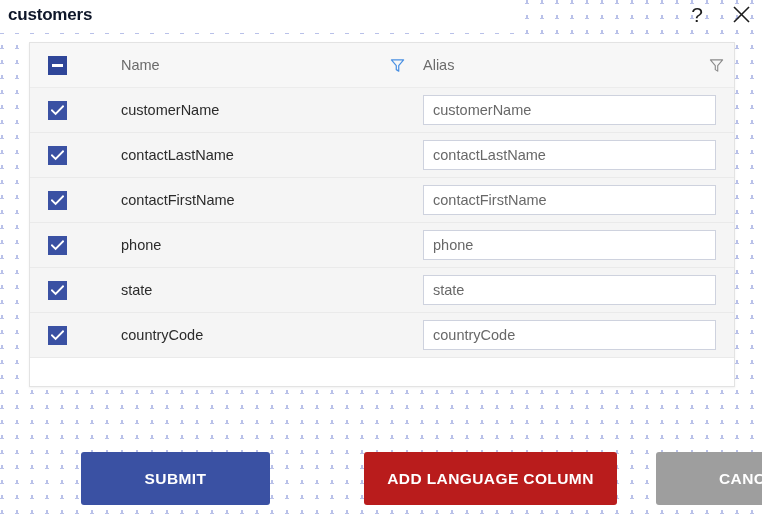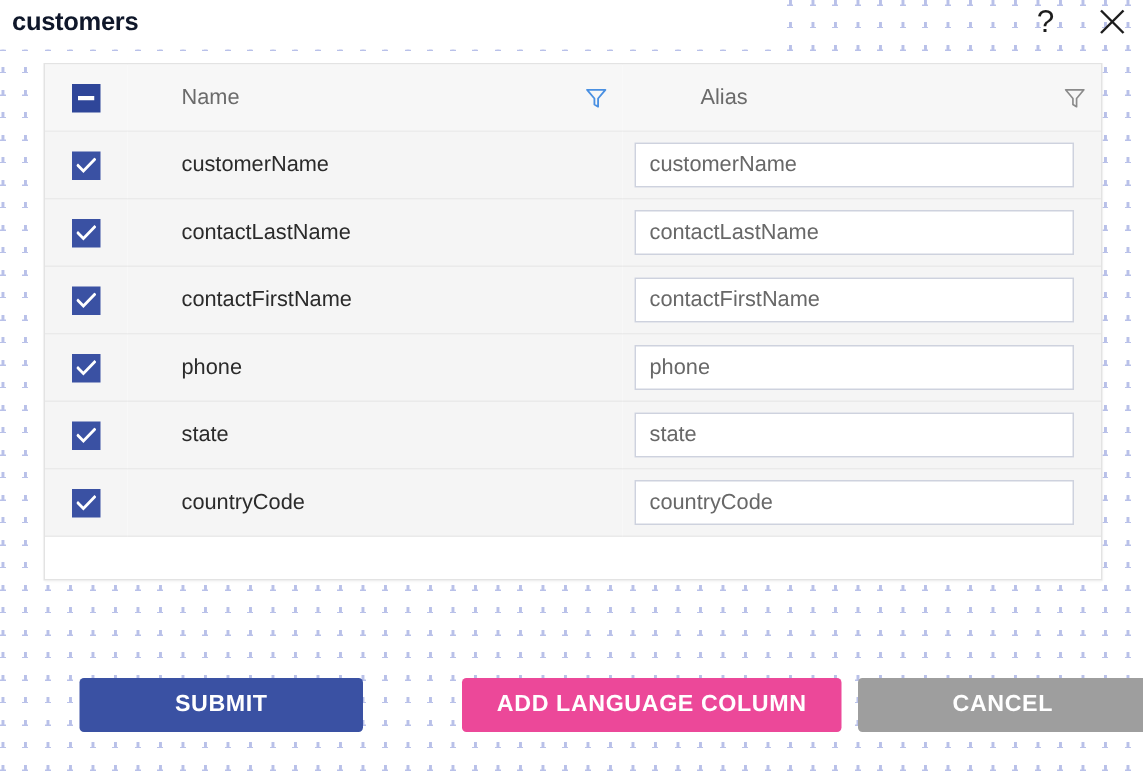--- a/index.html
+++ b/index.html
@@ -116,21 +116,21 @@
     display: flex;
     align-items: center;
     height: 44px;
   }
   .th-label {
     font-size: 14.5px;
     color: #6b6b6b;
     padding-left: 2px;
   }
   .th-name .th-label { padding-left: 36px; }
-  .th-alias .th-label { padding-left: 8px; margin-left: 44px; }
+  .th-alias .th-label { padding-left: 8px; }
   .filter-slot {
     margin-left: auto;
     padding-right: 10px;
     display: flex;
     align-items: center;
     cursor: pointer;
   }
 
   tbody tr { background: #f5f5f5; }
   tbody td {
@@ -184,36 +184,37 @@
   
   .buttons {
     position: absolute;
     left: 53px; top: 452px;
     display: flex;
     align-items: flex-start;
     gap: 0;
     z-index: 6;
   }
   .btn {
-    height: 36px;
+    height: 53px;
     border: none;
     color: #ffffff;
     font-family: "Liberation Sans", sans-serif;
     font-size: 15.5px;
     font-weight: bold;
     letter-spacing: 0.4px;
     cursor: pointer;
     border-radius: 3px;
     display: flex;
     align-items: center;
     justify-content: center;
     padding: 0;
+    margin-left: 28px;
   }
   .btn-submit { width: 189px; background: #3a51a3; margin-right: 66px; }
-  .btn-addlang { width: 253px; background: #ec4899; margin-right: 11px; text-align: center; }
+  .btn-addlang { width: 253px; background: #b91c1c; margin-right: 11px; text-align: center; }
   .btn-cancel { width: 193px; background: #9e9e9e; }
 </style>
 </head>
 <body>
 
 <div id="page-root">
   <div id="dot-mask"></div>
 </div>
 
 <div class="header-white"></div>

